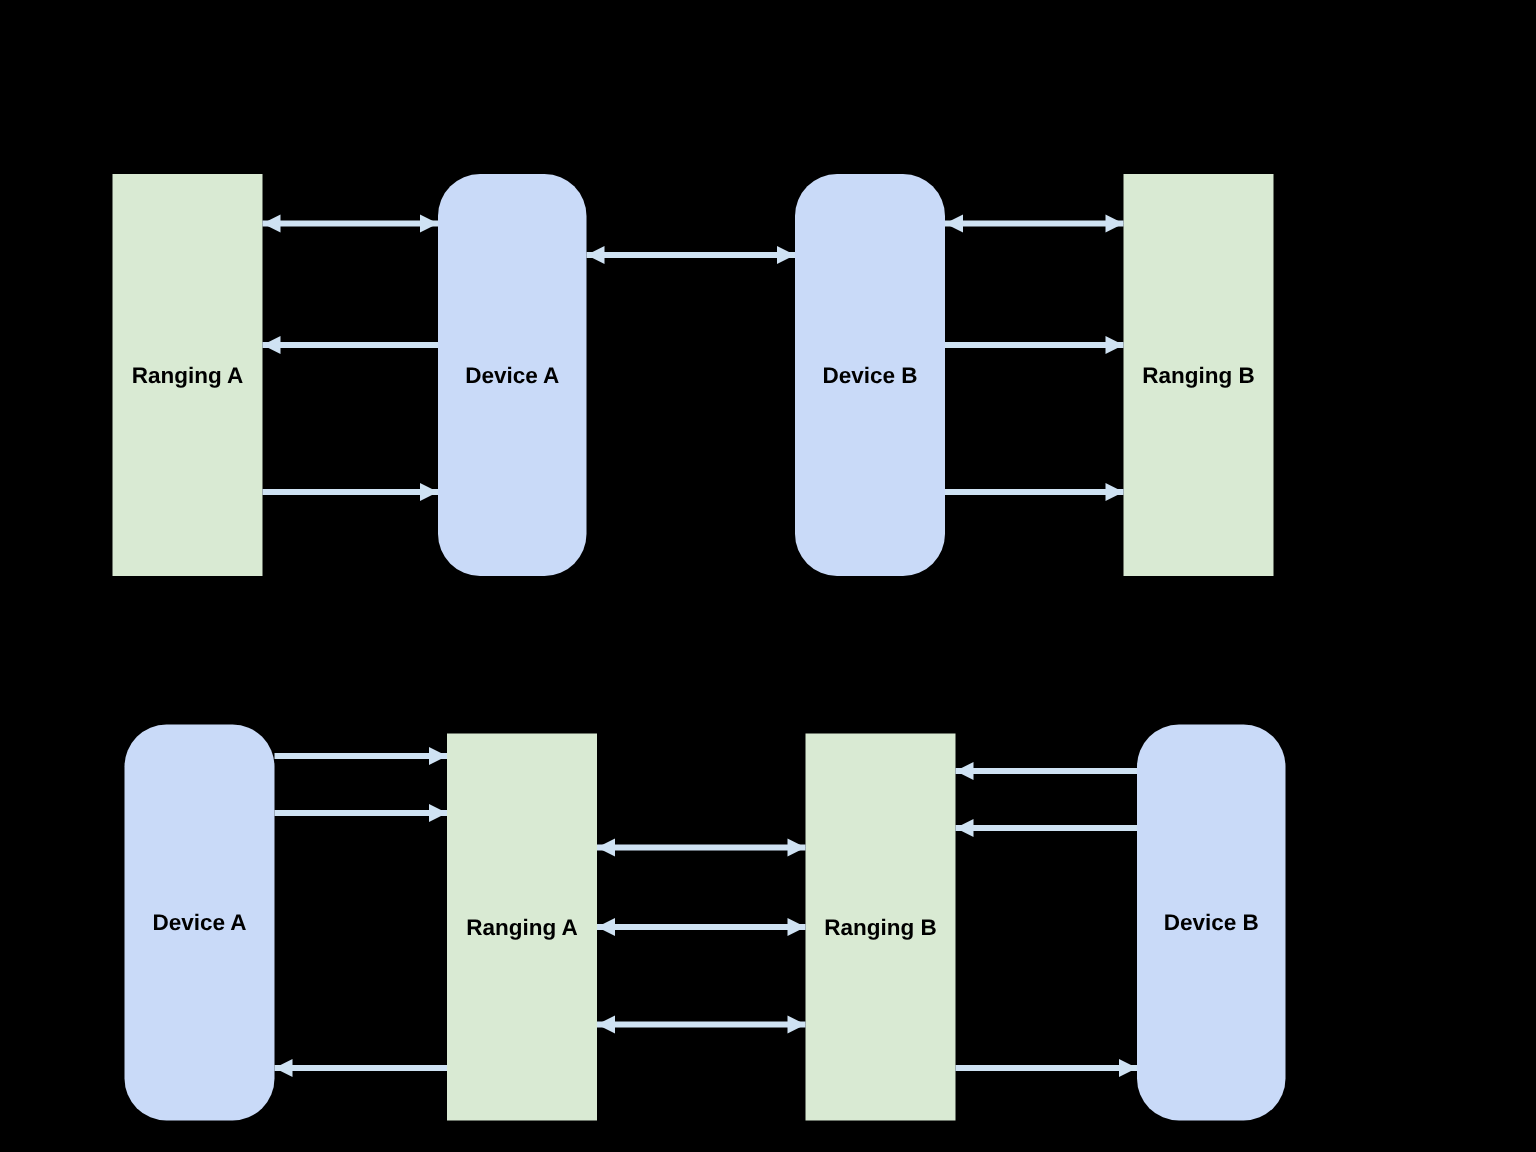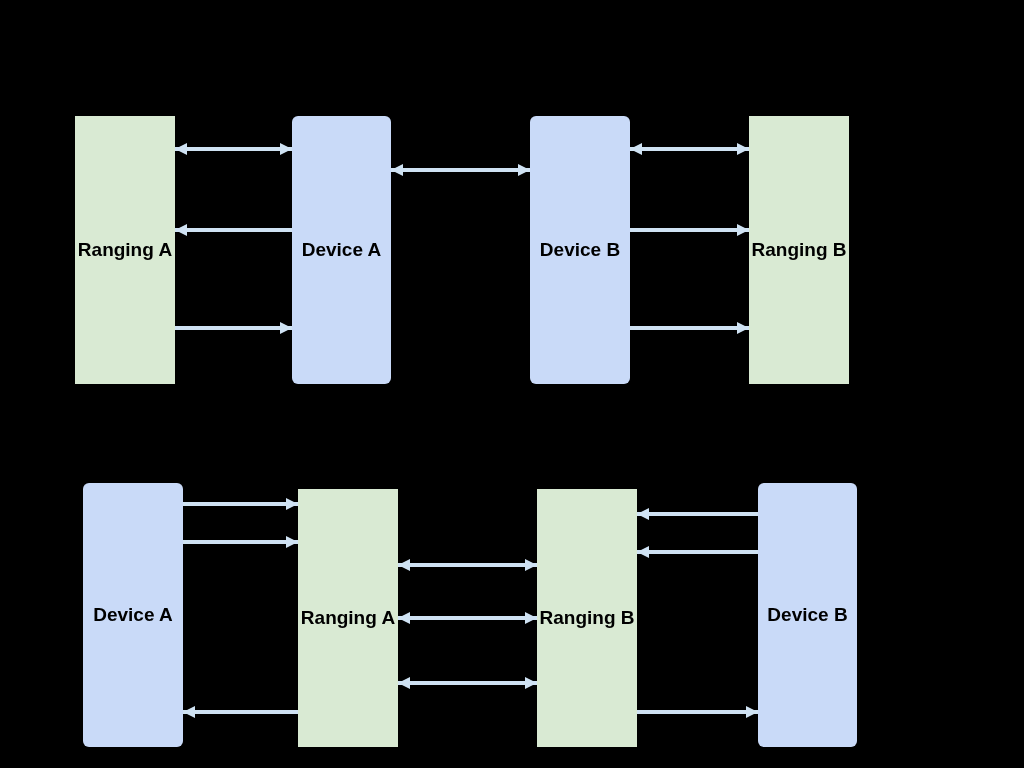--- a/index.html
+++ b/index.html
@@ -15,25 +15,25 @@
     background: var(--bg, #000);
   }
   .diagram { position: absolute; inset: 0; }
   .box {
     position: absolute;
     display: flex; align-items: center; justify-content: center;
     box-sizing: border-box;
   }
   .box.ranging { background: var(--ranging-box, #d9ead3); }
   .box.device  { background: var(--device-box, #c9daf8); }
-  .box.rounded { border-radius: 6px; }
+  .box.rounded { border-radius: 28px; }
   .box .label {
     color: var(--label-text, #000);
     font-weight: bold;
-    font-size: 19px;
+    font-size: 15px;
     white-space: nowrap;
     text-align: center;
   }
   .arrow {
     position: absolute;
     height: 4px;
     background: var(--arrow, #cfe2f3);
   }
   .head {
     position: absolute;

